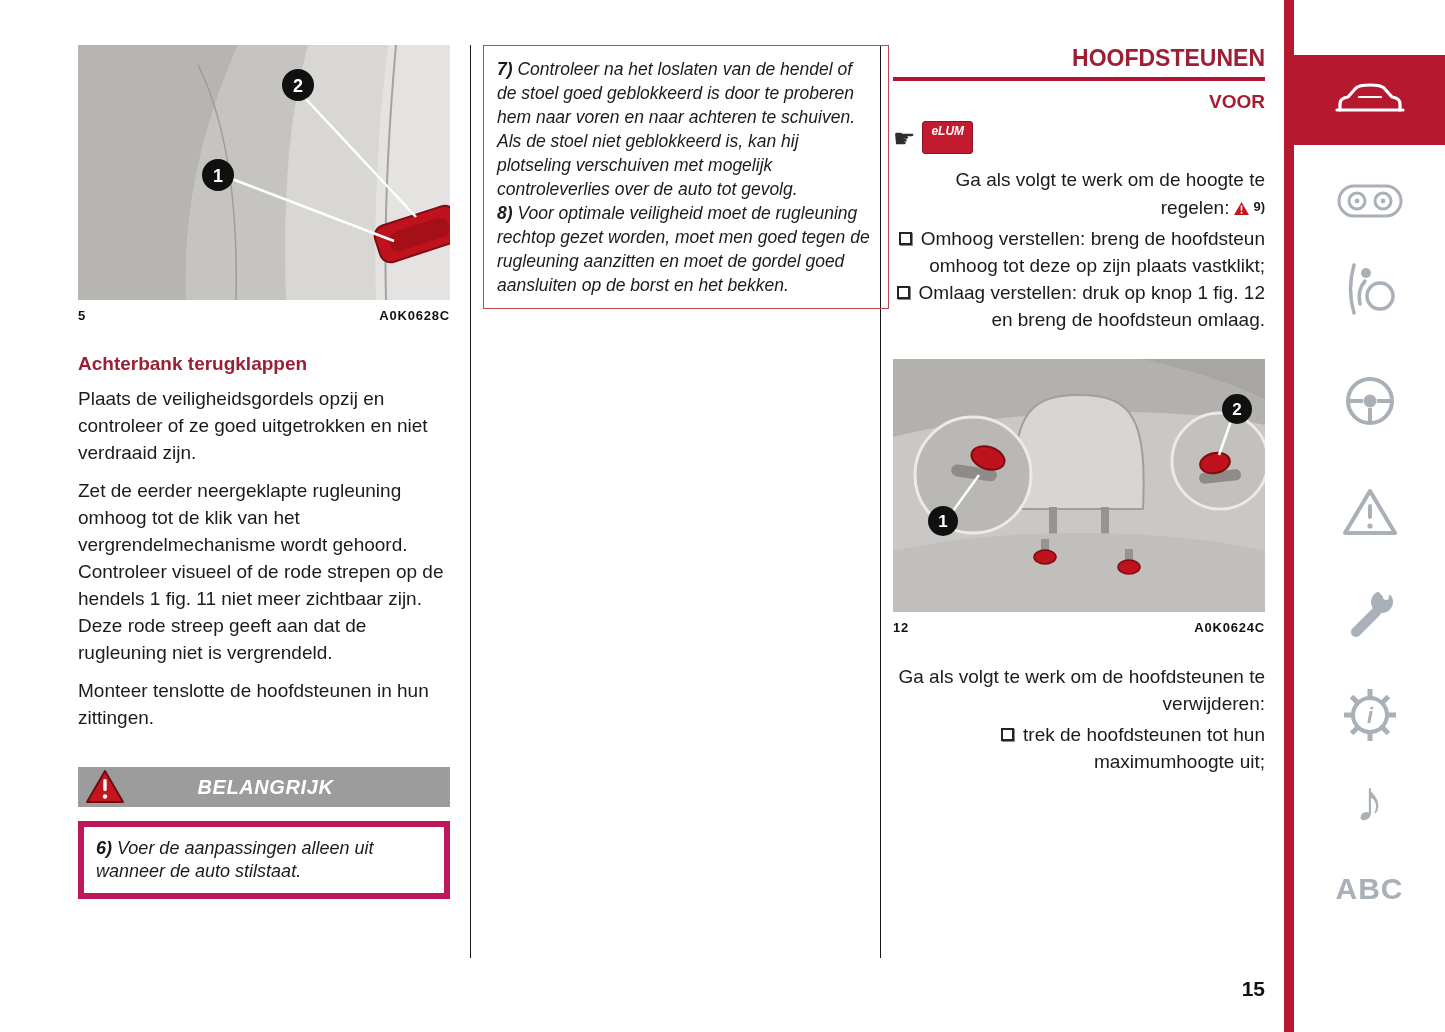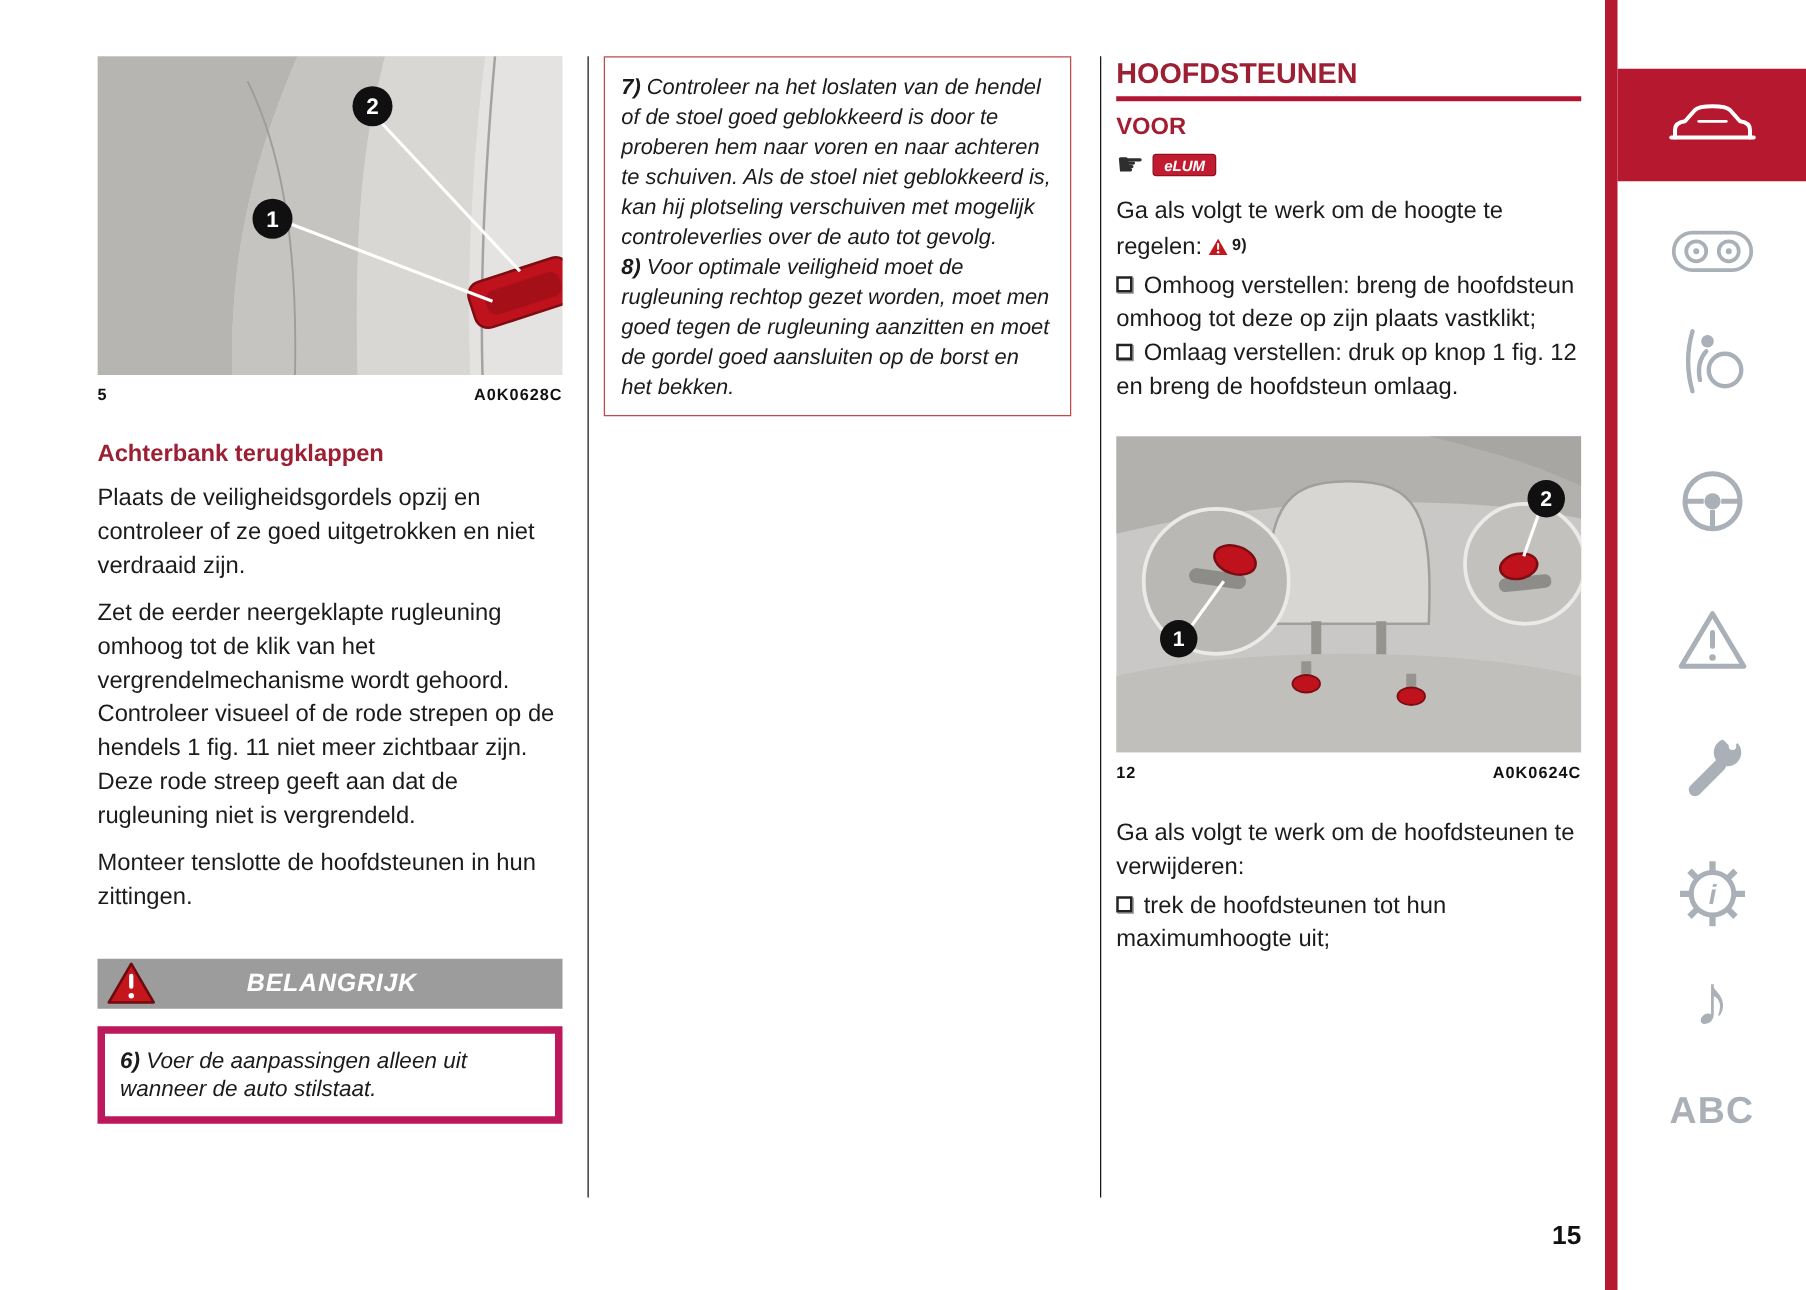--- a/index.html
+++ b/index.html
@@ -6,22 +6,22 @@
   body{font-family:"Liberation Sans", sans-serif;color:#1b1b1b;}
   .page{position:relative;width:1445px;height:1032px;background:#ffffff;overflow:hidden;}
 
   
   .divider{position:absolute;top:45px;width:1px;height:913px;background:#161616;}
   .d1{left:470px}.d2{left:880px}
 
   
   .col{position:absolute;top:45px;}
   .col-left{left:78px;width:372px;}
-  .col-mid{left:483px;width:374px;}
-  .col-right{left:893px;width:372px;}
+  .col-mid{left:483px;width:406px;}
+  .col-right{left:893px;width:372px;text-align:right;}
 
   .fig-svg{display:block;width:372px;height:auto;}
   .fig-caption{display:flex;justify-content:space-between;margin-top:8px;
     font-size:13px;font-weight:bold;letter-spacing:0.8px;color:#111;}
 
   .h-red{color:#9c1f33;font-size:19px;font-weight:bold;margin:30px 0 10px;}
   .body-p{font-size:19px;line-height:27px;margin:0 0 11px;}
 
   .banner{margin-top:36px;height:40px;background:#9c9c9c;display:flex;align-items:center;}
   .banner-tri{margin-left:7px;flex:0 0 auto;display:block;}
@@ -33,21 +33,21 @@
   .mid-box{border:1px solid #c14949;padding:11px 13px;font-style:italic;
     font-size:17.5px;line-height:24px;}
   .note-num{font-weight:bold;}
 
   .h1-red{color:#9c1f33;font-size:23px;font-weight:bold;margin:0;line-height:26px;}
   .red-rule{height:4px;background:#b21532;margin:6px 0 0;}
   .h2-red{color:#a41c30;font-size:19px;font-weight:bold;margin:10px 0 0;}
   .icon-row{display:flex;align-items:center;gap:7px;margin:8px 0 12px;}
   .hand{font-size:25px;line-height:22px;color:#2e2e2e;}
   .elum-badge{background:#c21a2f;color:#ffffff;font-weight:bold;font-style:italic;
-    font-size:12px;padding:2px 8px 0;border-radius:3px;border:1px solid #8e1122;}
+    font-size:12px;padding:2px 8px 15px;border-radius:3px;border:1px solid #8e1122;}
 
   .bullet{font-size:19px;line-height:27px;margin:0;}
   .sq{display:inline-block;width:9px;height:9px;border:2px solid #232323;background:#fff;
     margin-right:9px;box-shadow:1px 1px 0 #8a8a8a;}
   .warn-inline{display:inline-block;vertical-align:-2px;margin:0 3px 0 4px;}
   .ref-num{font-weight:bold;font-size:13px;vertical-align:3px;}
 
   .fig-block{margin-top:26px;}
   .para-after-fig{margin-top:28px;}
 

